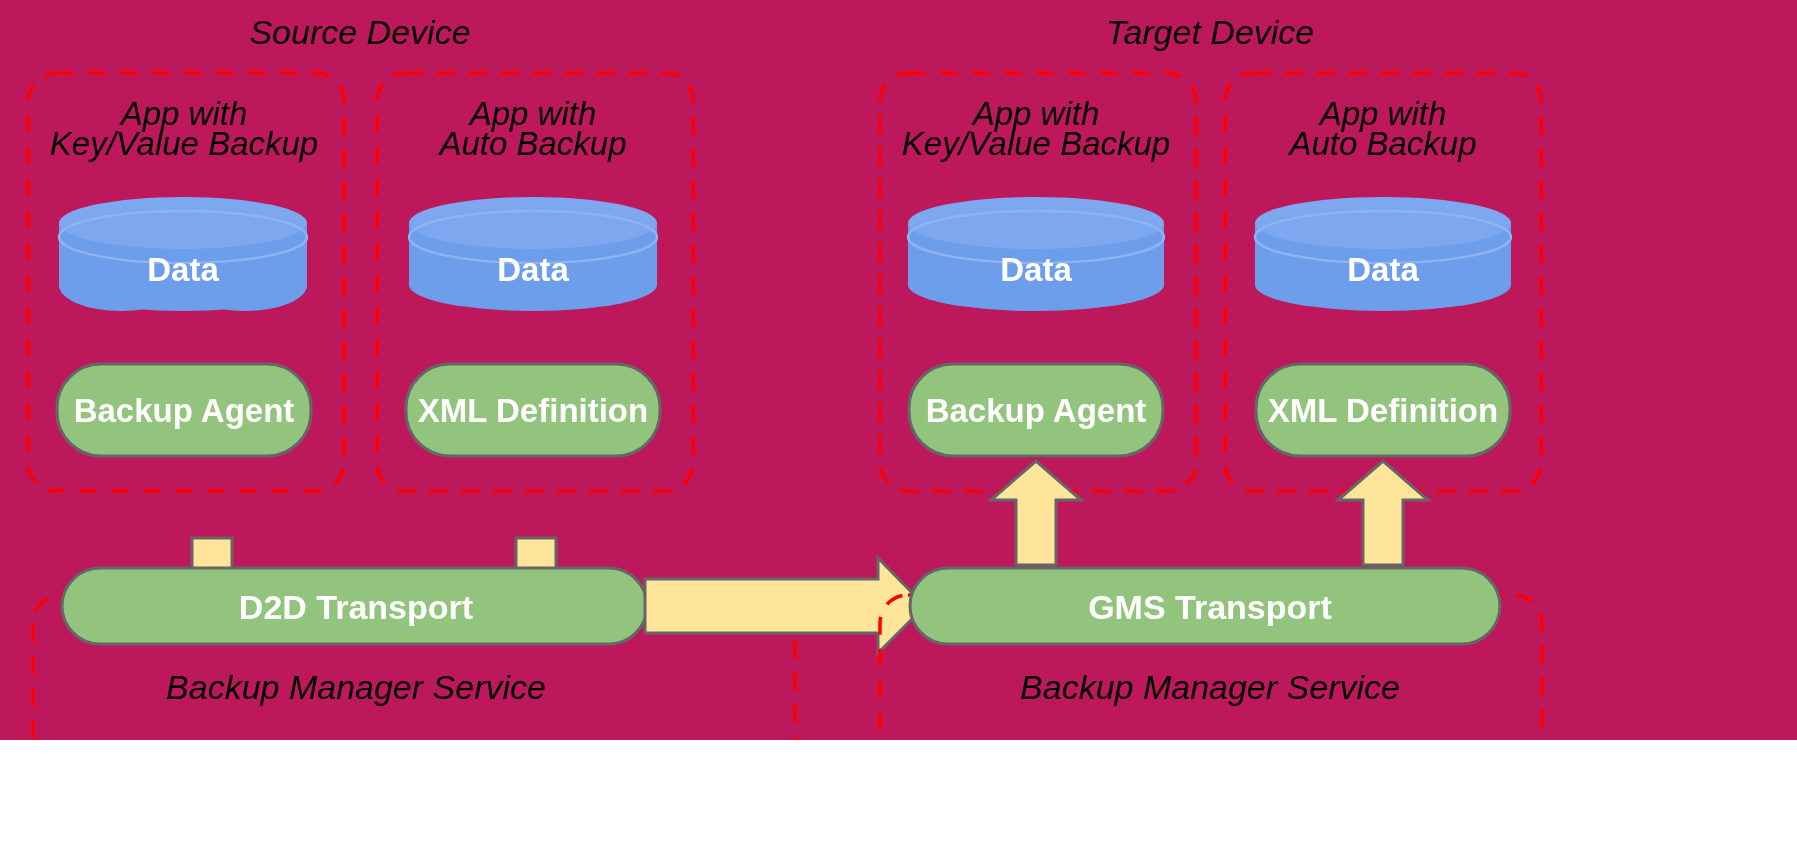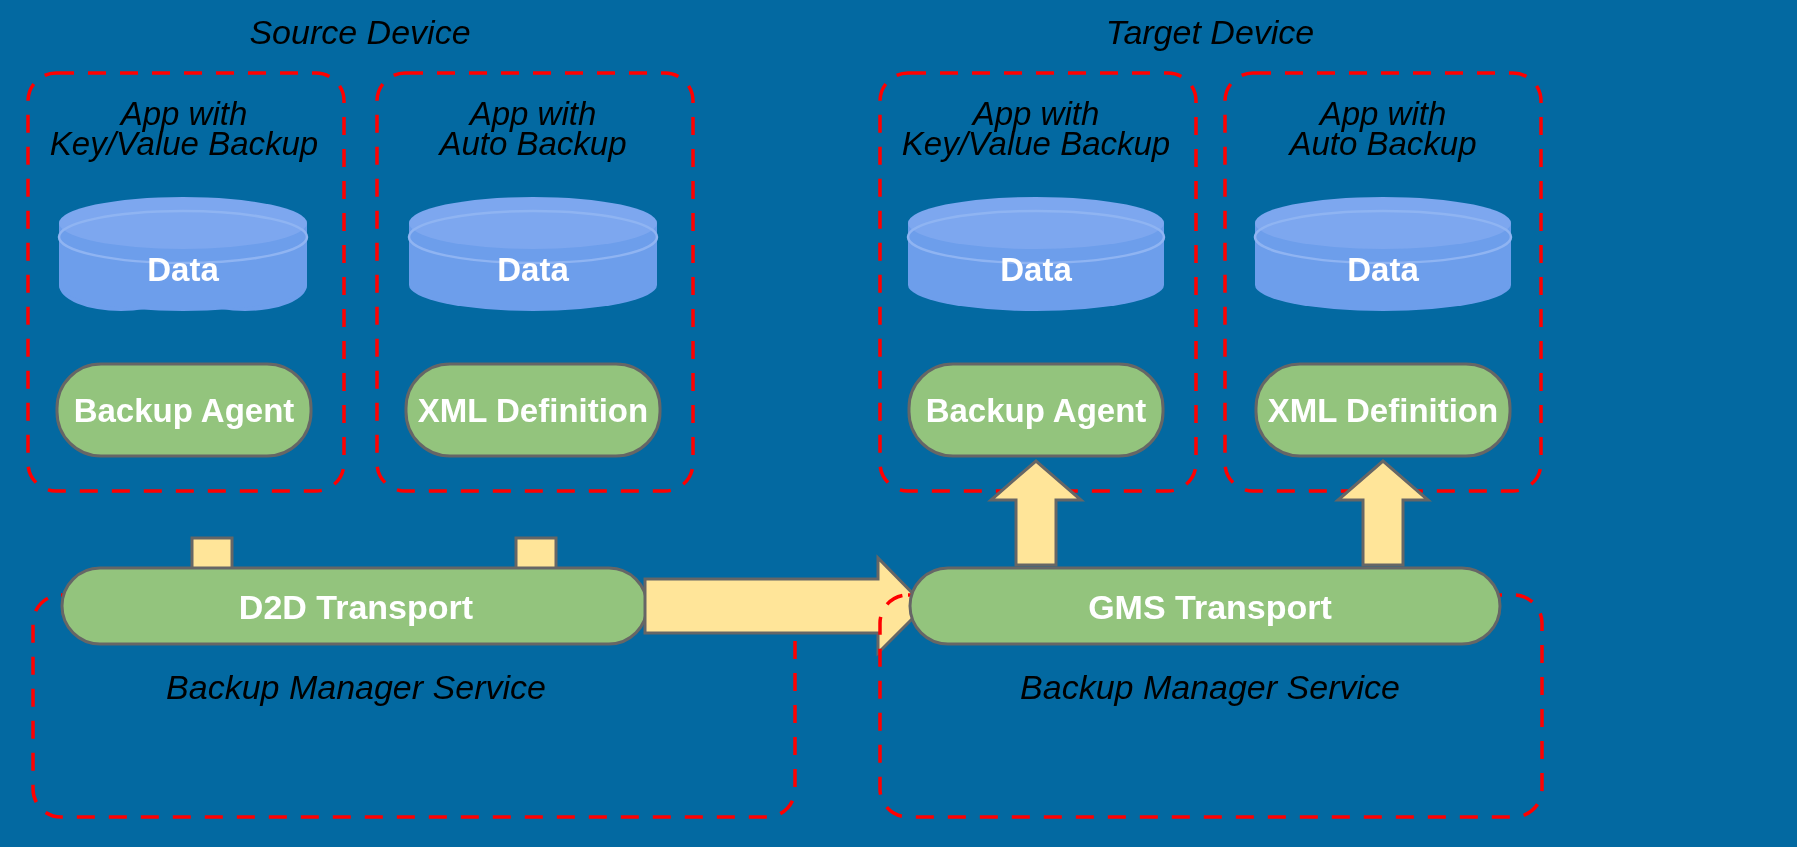--- a/index.html
+++ b/index.html
@@ -6,22 +6,22 @@
     margin: 0;
     padding: 0;
     background: #ffffff;
   }
   body {
     font-family: "Liberation Sans", sans-serif;
   }
   #stage {
     position: relative;
     width: 1797px;
-    height: 847px;
-    background: #0369a1;
+    height: 740px;
+    background: #be185d;
     overflow: hidden;
   }
   svg.layer {
     position: absolute;
     left: 0;
     top: 0;
     width: 1797px;
     height: 847px;
   }
   .device-title {

